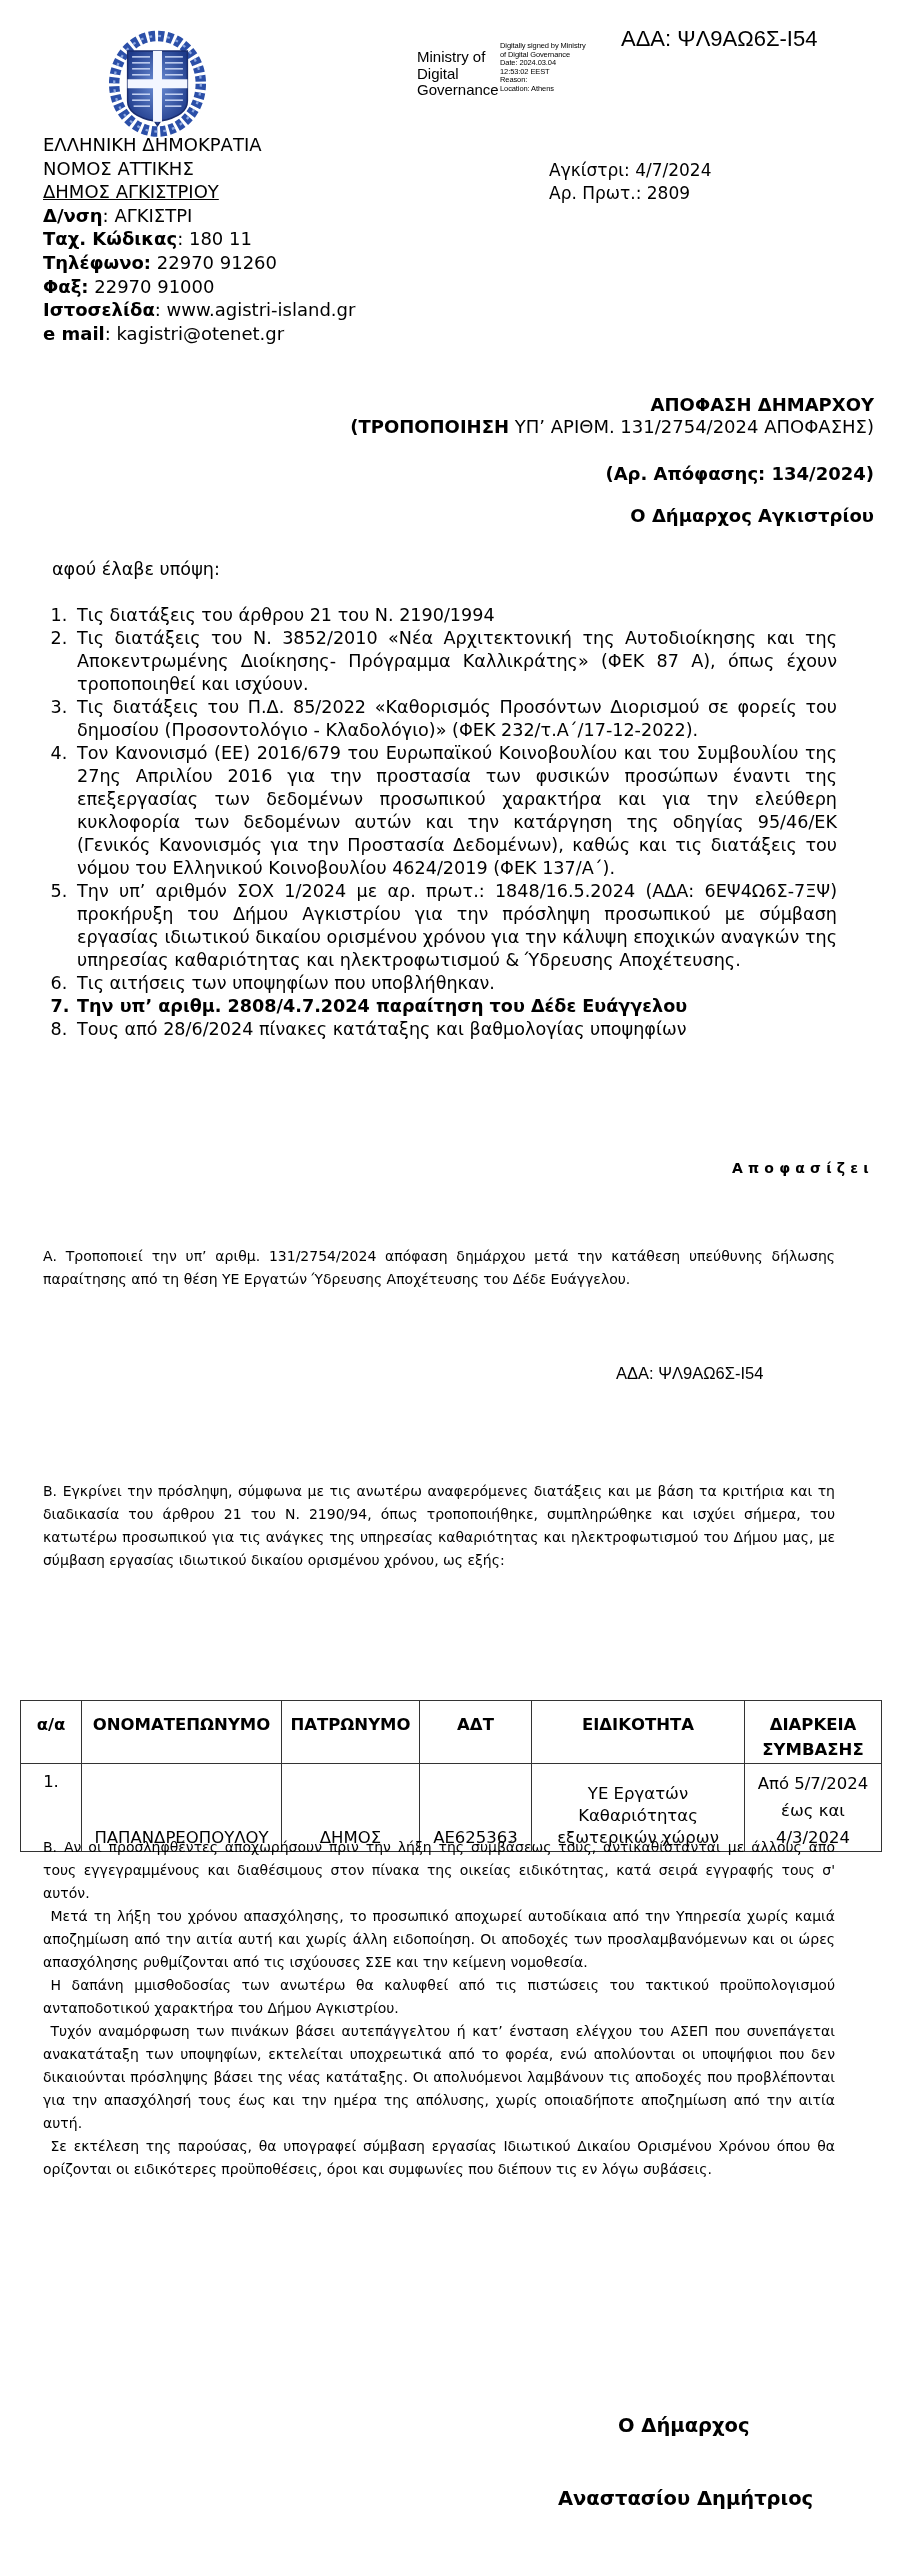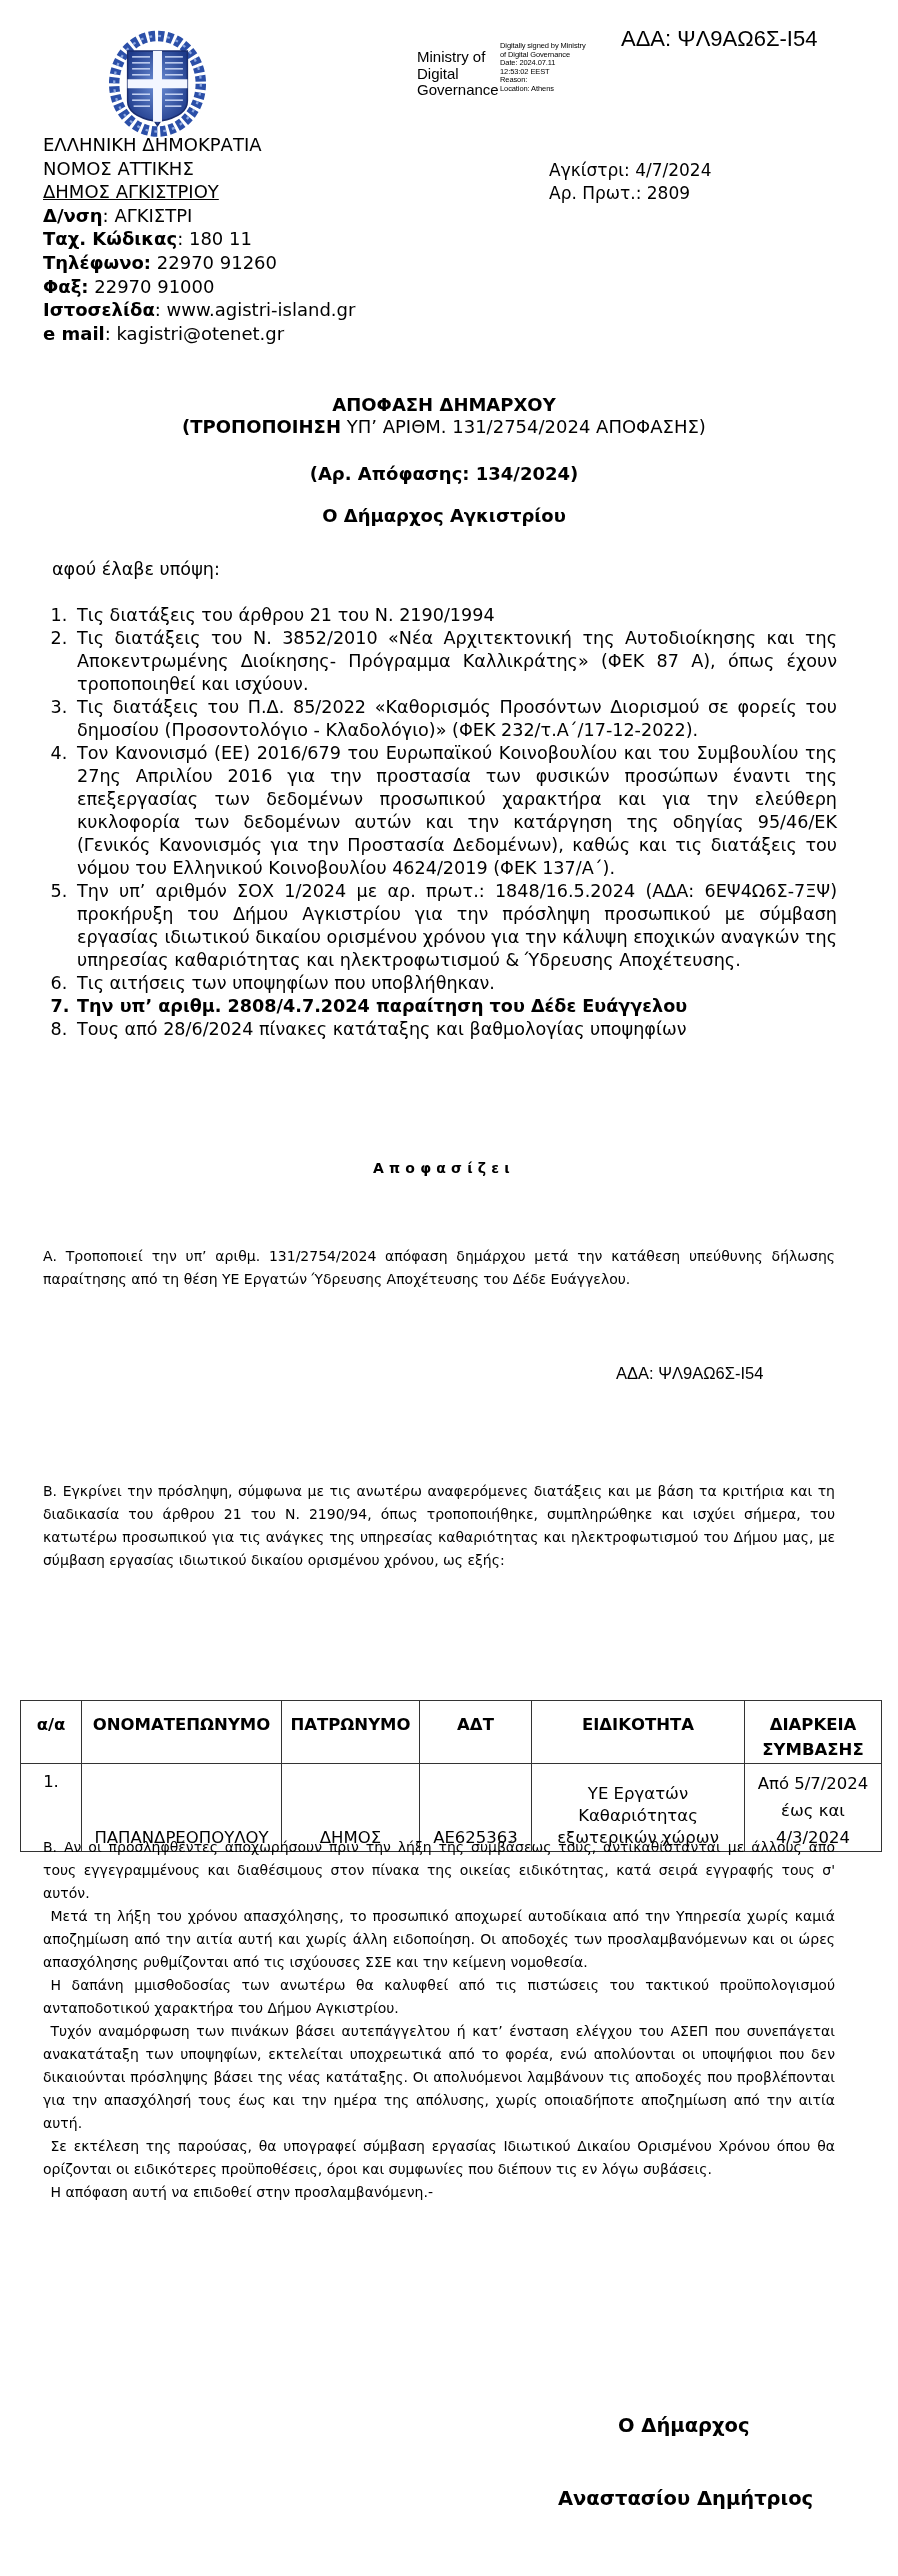--- a/index.html
+++ b/index.html
@@ -20,21 +20,21 @@
   
   #hdr-left { left: 43px; top: 133px; font-size: 18px; line-height: 23.6px; }
   #hdr-left .line { white-space: nowrap; }
   #hdr-left b { font-weight: bold; }
   .uline { text-decoration: underline; }
 
   
   #hdr-right { left: 549px; top: 159px; font-size: 17px; line-height: 22.5px; }
 
   
-  .center { left: 8px; width: 872px; text-align: center; }
+  .center { left: 2px; width: 872px; text-align: right; }
   #title1 { top: 394px; font-size: 18px; font-weight: bold; }
   #title2 { top: 416px; font-size: 18px; }
   #title2 b { font-weight: bold; }
   #title3 { top: 463px; font-size: 18px; font-weight: bold; }
   #title4 { top: 505px; font-size: 18px; font-weight: bold; }
 
   
   .body { font-size: 14px; line-height: 23px; text-align: justify; }
   #intro { left: 52px; top: 559px; font-size: 17.6px; }
   #considerations { left: 43px; top: 604px; width: 794px; margin: 0; padding: 0; list-style: none; }
@@ -105,21 +105,21 @@
 <div id="ada-top" class="abs">ΑΔΑ: ΨΛ9ΑΩ6Σ-Ι54</div>
 
 <div id="sig-big" class="abs">
   <div>Ministry of</div>
   <div>Digital</div>
   <div>Governance</div>
 </div>
 <div id="sig-small" class="abs">
   <div>Digitally signed by Ministry</div>
   <div>of Digital Governance</div>
-  <div>Date: 2024.07.11</div>
+  <div>Date: 2024.03.04</div>
   <div>12:53:02 EEST</div>
   <div>Reason:</div>
   <div>Location: Athens</div>
 </div>
 
 <div id="hdr-left" class="abs">
   <div class="line">ΕΛΛΗΝΙΚΗ  ΔΗΜΟΚΡΑΤΙΑ</div>
   <div class="line">ΝΟΜΟΣ ΑΤΤΙΚΗΣ</div>
   <div class="line uline">ΔΗΜΟΣ ΑΓΚΙΣΤΡΙΟΥ</div>
   <div class="line"><b>Δ/νση</b><span>:  ΑΓΚΙΣΤΡΙ</span></div>
@@ -199,18 +199,17 @@
     </tr>
   </tbody>
 </table>
 
 <div id="para-c" class="abs body">
   <p>Β. Αν οι προσληφθέντες αποχωρήσουν πριν την λήξη της συμβάσεως τους, αντικαθίστανται με άλλους από τους εγγεγραμμένους και διαθέσιμους στον πίνακα της οικείας ειδικότητας, κατά σειρά εγγραφής τους σ' αυτόν.</p>
   <p style="text-indent:7.5px">Μετά τη λήξη του χρόνου απασχόλησης, το προσωπικό αποχωρεί αυτοδίκαια από την Υπηρεσία χωρίς καμιά αποζημίωση από την αιτία αυτή και χωρίς άλλη ειδοποίηση. Οι αποδοχές των προσλαμβανόμενων και οι ώρες απασχόλησης ρυθμίζονται από τις ισχύουσες ΣΣΕ και την κείμενη νομοθεσία.</p>
   <p style="text-indent:7.5px">Η δαπάνη μμισθοδοσίας των ανωτέρω θα καλυφθεί από τις πιστώσεις του τακτικού προϋπολογισμού ανταποδοτικού χαρακτήρα του Δήμου Αγκιστρίου.</p>
   <p style="text-indent:7.5px">Τυχόν αναμόρφωση των πινάκων βάσει αυτεπάγγελτου ή κατ’ ένσταση ελέγχου του ΑΣΕΠ που συνεπάγεται ανακατάταξη των υποψηφίων,  εκτελείται υποχρεωτικά από το φορέα, ενώ απολύονται οι υποψήφιοι που δεν δικαιούνται πρόσληψης βάσει της νέας κατάταξης. Οι απολυόμενοι λαμβάνουν τις αποδοχές που προβλέπονται για την απασχόλησή τους έως και την ημέρα της απόλυσης, χωρίς οποιαδήποτε αποζημίωση από την αιτία αυτή.</p>
   <p style="text-indent:7.5px">Σε εκτέλεση της παρούσας, θα υπογραφεί σύμβαση εργασίας Ιδιωτικού Δικαίου Ορισμένου Χρόνου όπου θα ορίζονται οι ειδικότερες προϋποθέσεις, όροι και συμφωνίες που διέπουν τις εν λόγω συβάσεις.</p>
-  <p style="text-indent:7.5px">Η απόφαση αυτή να επιδοθεί στην προσλαμβανόμενη.-</p>
 </div>
 
 <div id="signer-role" class="abs">Ο  Δήμαρχος</div>
 <div id="signer-name" class="abs">Αναστασίου Δημήτριος</div>
 
 
 </body></html>

